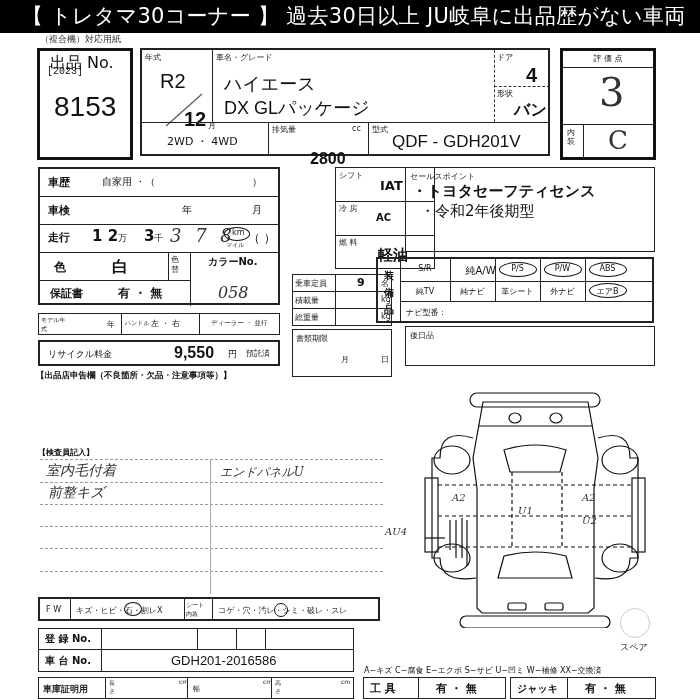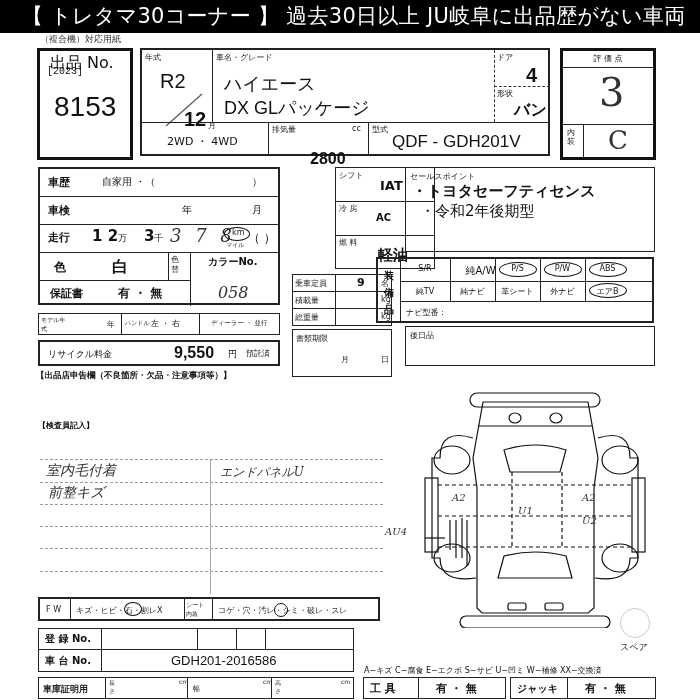--- a/index.html
+++ b/index.html
@@ -178,21 +178,21 @@
   <div class="cell" style="left:162px;top:27px;width:45px;font-size:8px;">外ナビ</div>
   <div class="abs oval" style="left:211px;top:24px;width:38px;height:15px;"></div>
   <div class="cell" style="left:207px;top:27px;width:45px;font-size:8px;">エアB</div>
   <div class="lbl" style="left:28px;top:48px;">ナビ型番：</div>
 </div>
 
 <div class="abs box" style="left:405px;top:326px;width:250px;height:40px;">
   <div class="lbl" style="left:4px;top:3px;">後日品</div>
 </div>
 
-<div class="abs" style="left:38px;top:420px;font-size:8px;font-weight:bold;">【検査員記入】</div>
+<div class="abs" style="left:38px;top:447px;font-size:8px;font-weight:bold;">【検査員記入】</div>
 <div class="abs dotted" style="left:40px;top:459px;width:343px;"></div>
 <div class="abs dotted" style="left:40px;top:482px;width:343px;"></div>
 <div class="abs dotted" style="left:40px;top:504px;width:343px;"></div>
 <div class="abs dotted" style="left:40px;top:526px;width:343px;"></div>
 <div class="abs dotted" style="left:40px;top:548px;width:343px;"></div>
 <div class="abs dotted" style="left:40px;top:571px;width:343px;"></div>
 <div class="abs" style="left:210px;top:459px;height:135px;border-left:1px solid #aaa;"></div>
 <div class="hand" style="left:46px;top:462px;font-size:14px;">室内毛付着</div>
 <div class="hand" style="left:48px;top:484px;font-size:14px;">前整キズ</div>
 <div class="hand" style="left:220px;top:464px;font-size:12px;">エンドパネルU</div>

